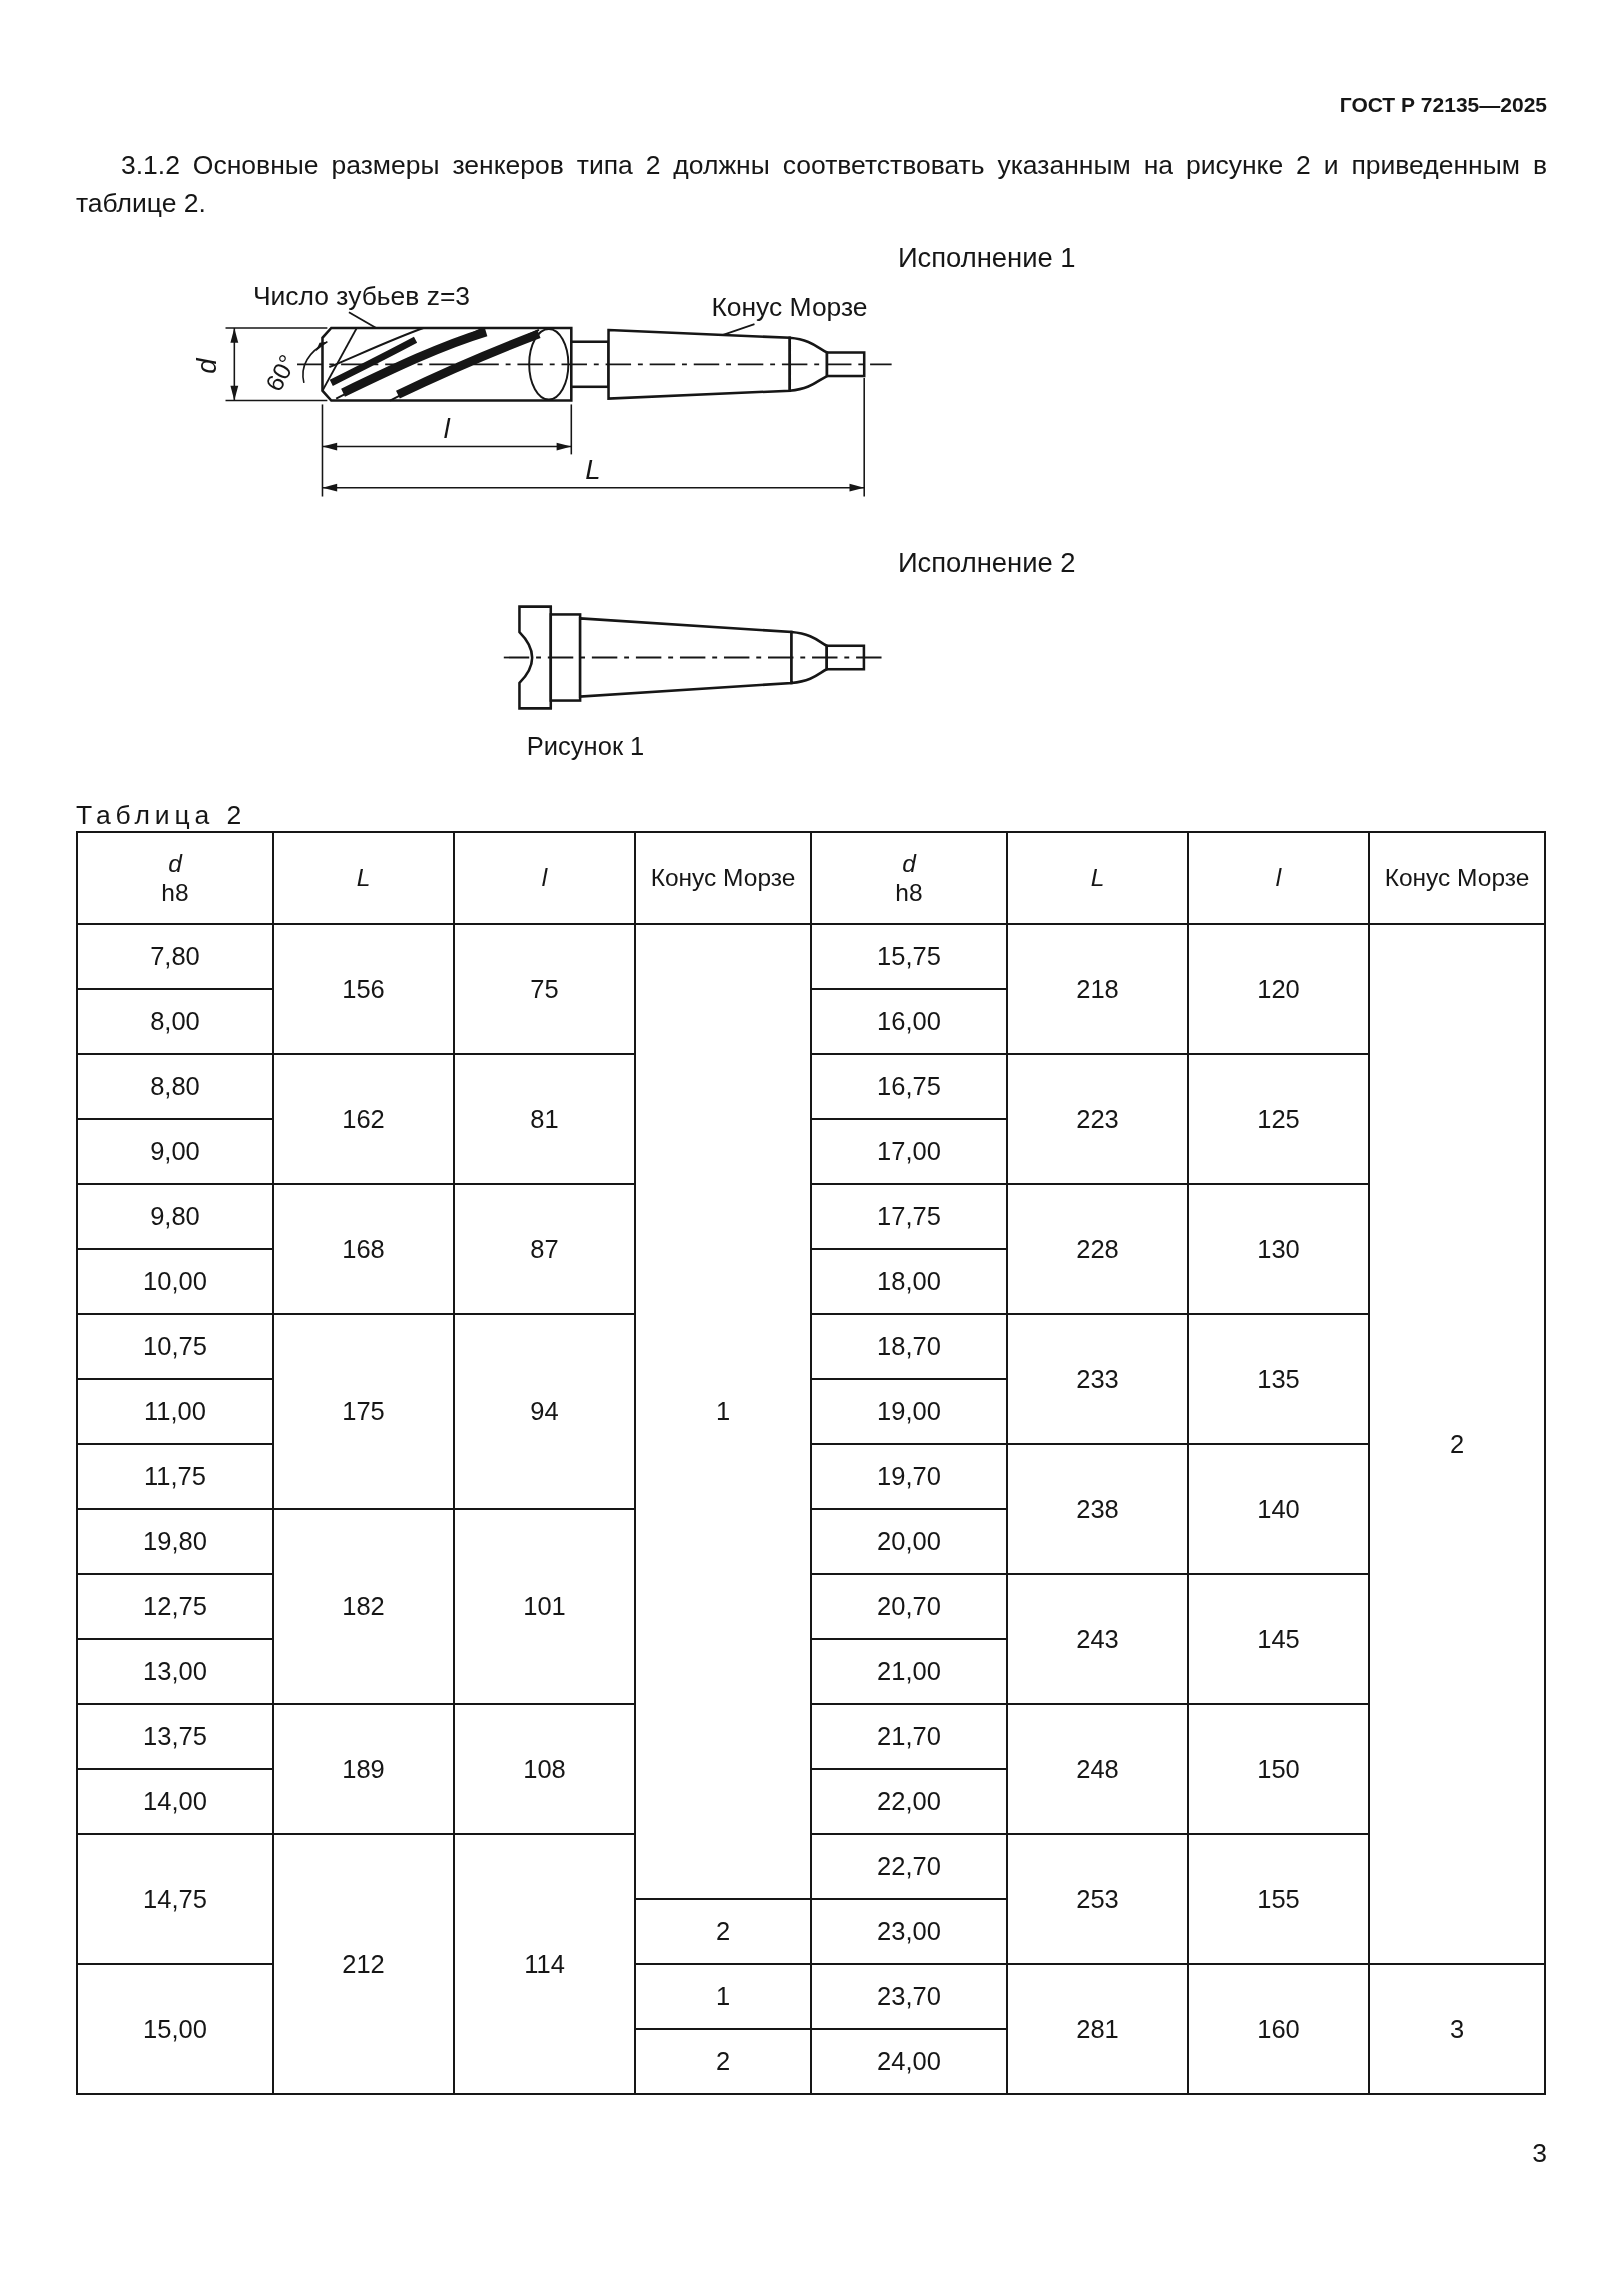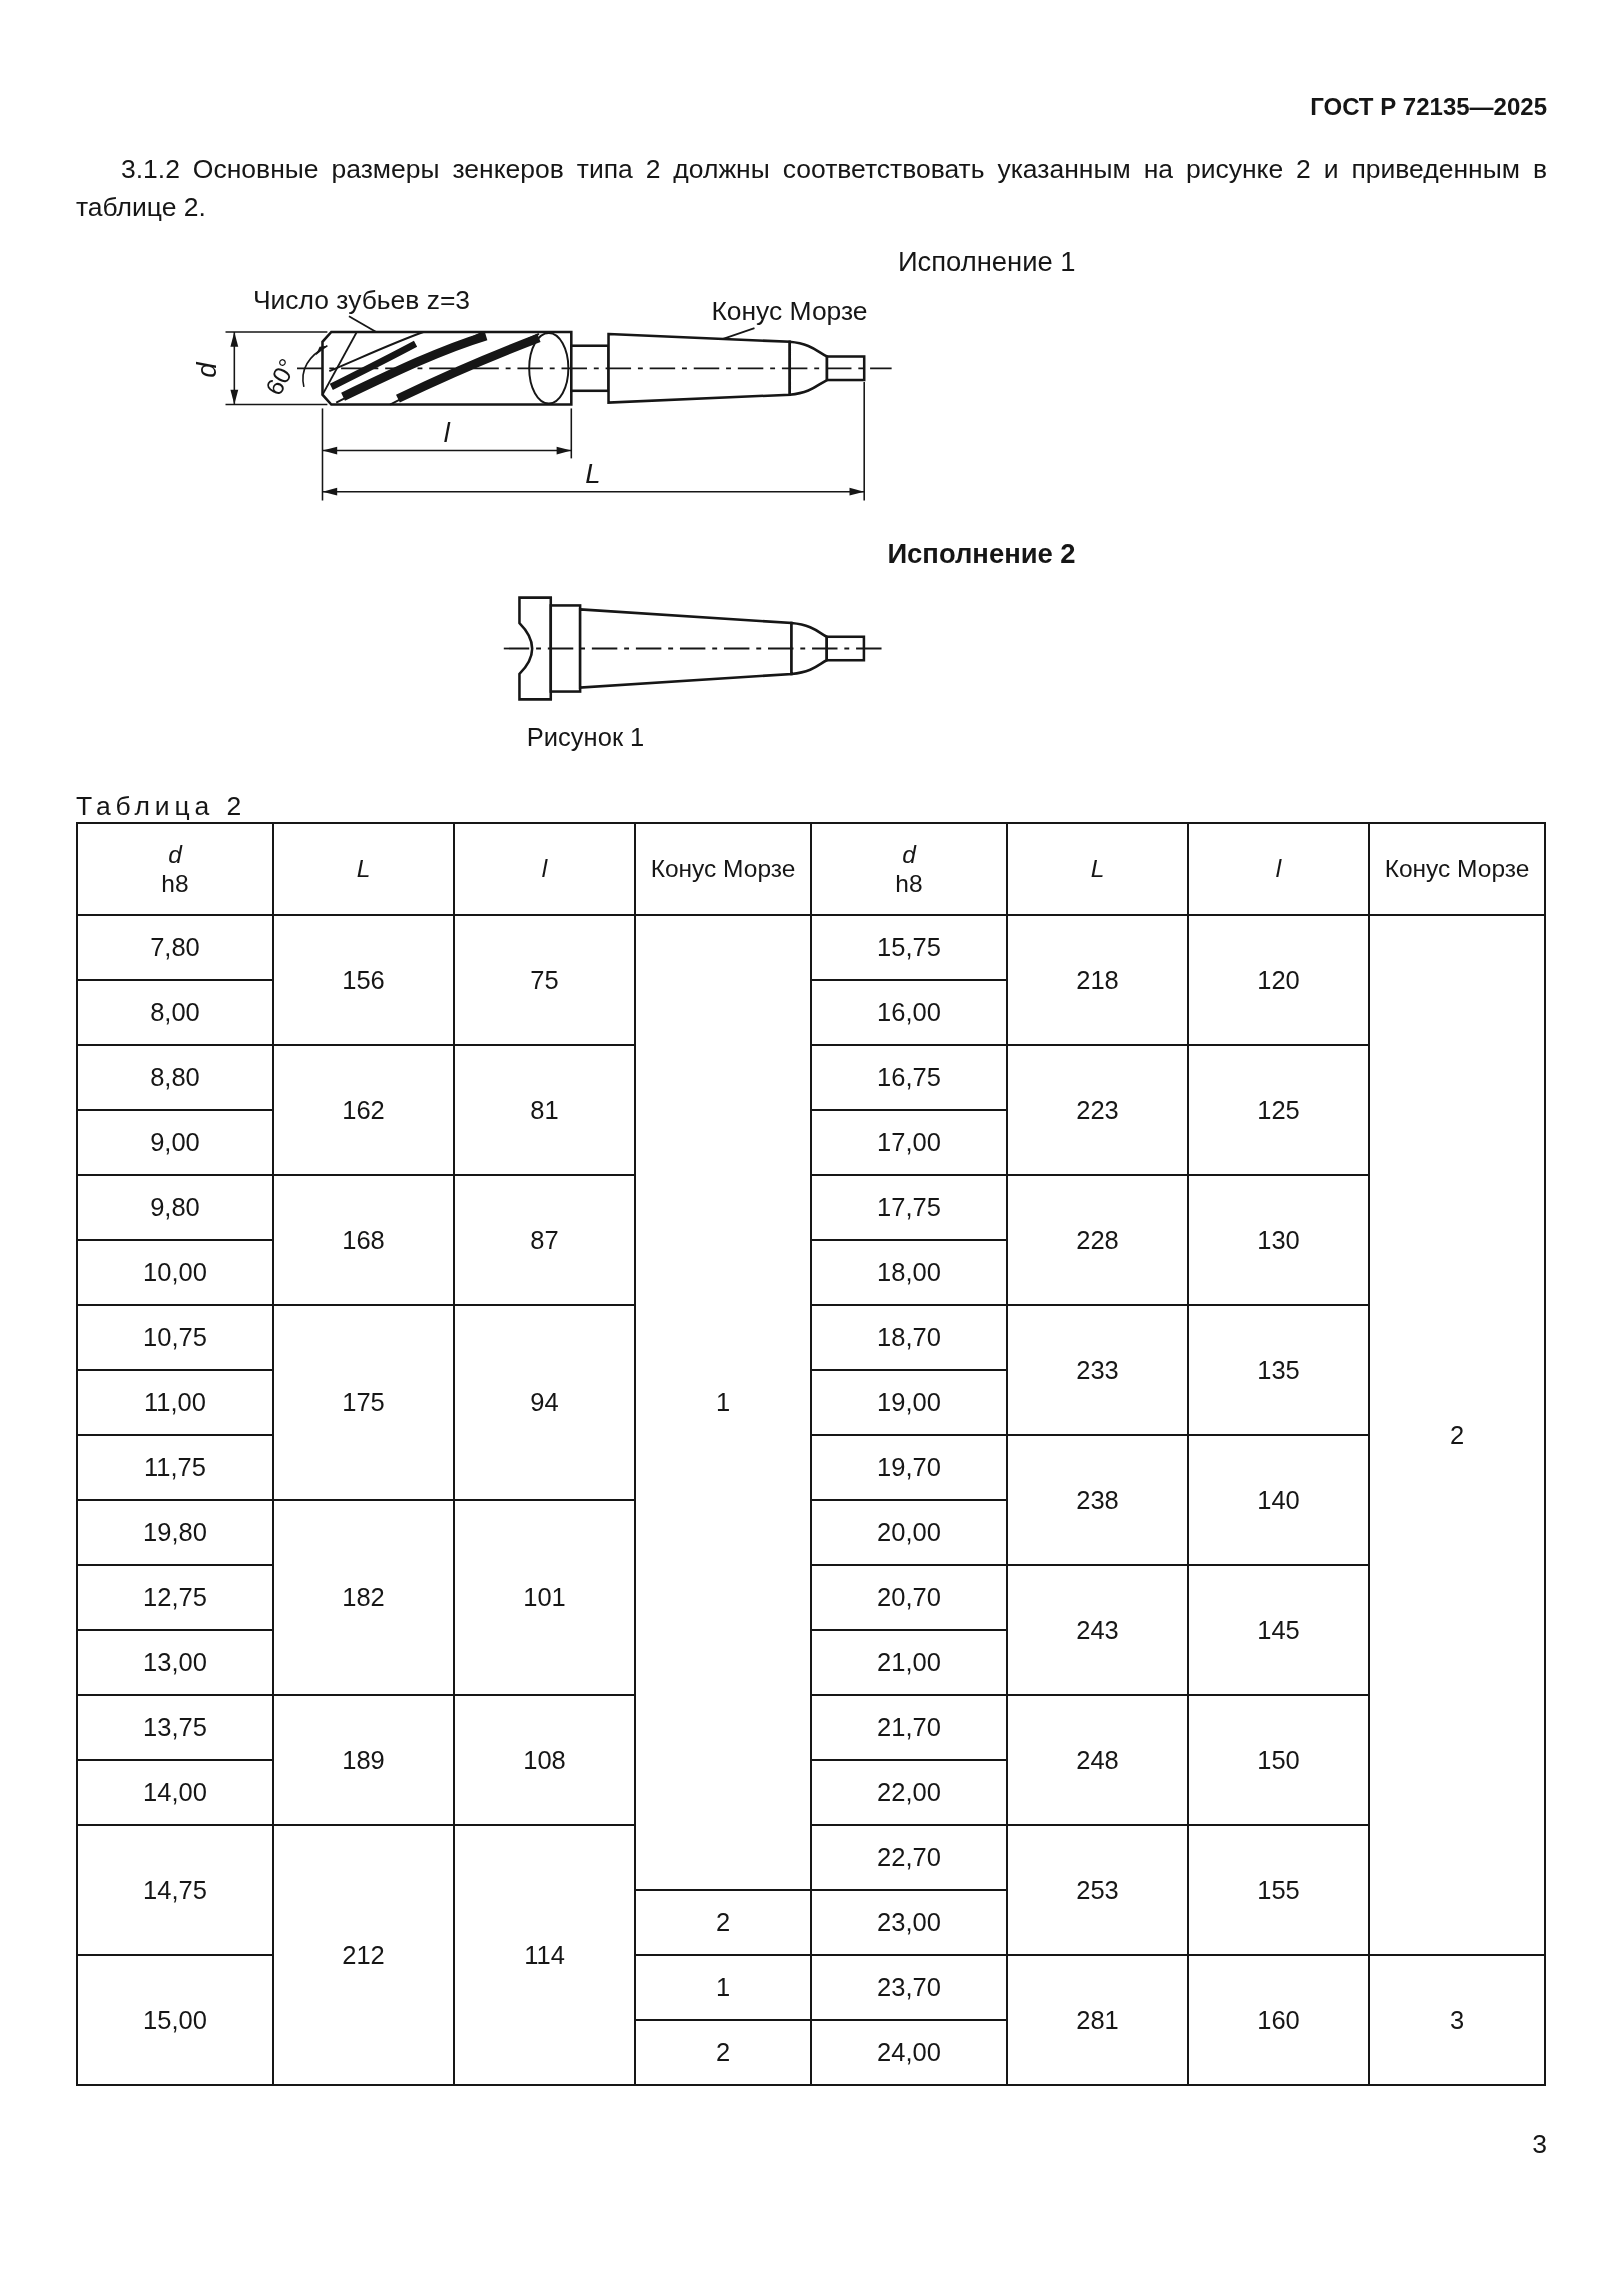--- a/index.html
+++ b/index.html
@@ -1,25 +1,25 @@
 <!DOCTYPE html>
 <html><head>
 <meta charset="utf-8">
 <style>
   html,body{margin:0;padding:0;}
   body{
     width:1621px;height:2293px;background:#ffffff;color:#161616;
     font-family:"Liberation Sans", sans-serif;position:relative;
   }
   .page{padding:93px 74px 0 76px;}
-  .doc-header{text-align:right;font-weight:bold;font-size:24px;}
+  .doc-header{text-align:right;font-weight:bold;font-size:21px;}
   .para{margin-top:29px;font-size:26.5px;line-height:38px;text-align:justify;text-indent:45px;}
   .figblock{width:980px;margin-left:19.6px;}
   .fig-title{text-align:right;font-size:27.4px;margin-top:19.6px;}
-  .fig-title.second{margin-top:13px;font-weight:bold;}
+  .fig-title.second{margin-top:26px;}
   .fig-caption{text-align:center;font-size:25.5px;margin-top:5.9px;}
   svg.fig{display:block;margin-top:7.8px;}
   svg.fig2{margin-top:9.8px;}
   .table-title{margin-top:39px;font-size:26.5px;letter-spacing:4.9px;}
   .units-note{margin-top:11.8px;margin-bottom:5.9px;text-align:right;font-size:25.5px;}
   table.spec{border-collapse:collapse;width:1470px;table-layout:fixed;border:2.9px solid #161616;}
   table.spec th,table.spec td{
     border:2px solid #161616;text-align:center;vertical-align:middle;
     font-weight:normal;padding:0 3.9px;background:#fff;
   }

